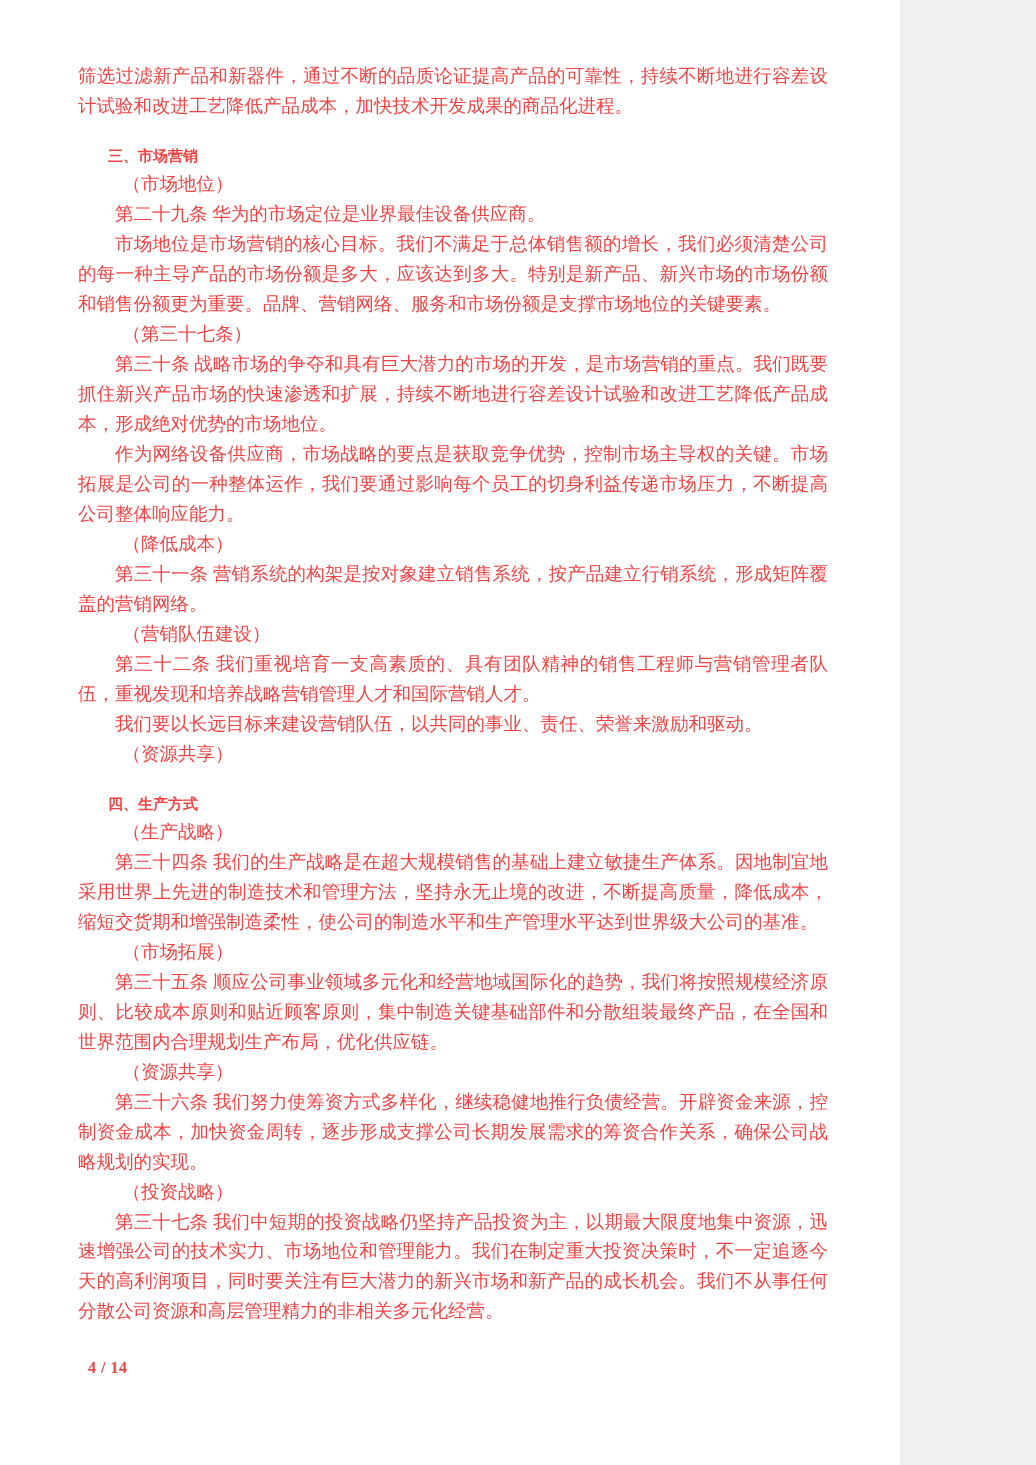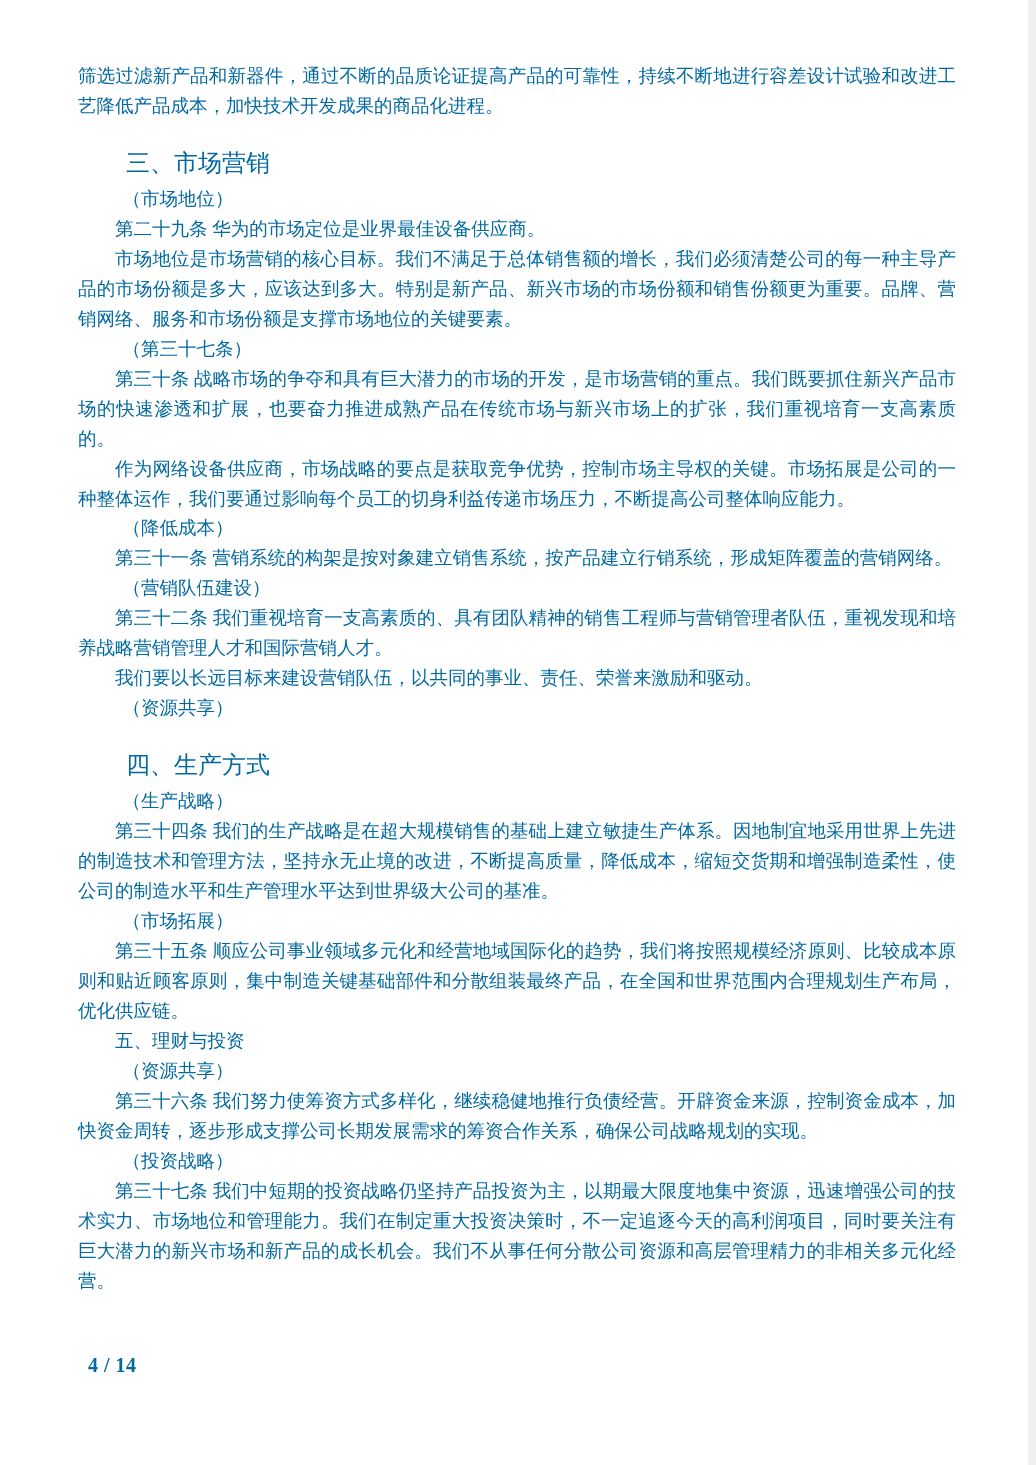--- a/index.html
+++ b/index.html
@@ -1,102 +1,101 @@
 <!DOCTYPE html>
 <html><head>
 <meta charset="utf-8">
 <style>
   html, body {
     margin: 0;
     padding: 0;
     background: #f0f0f0;
   }
   .page {
-    width: 1028px;
+    width: 900px;
     height: 1465px;
     background: #ffffff;
     box-sizing: border-box;
     padding: 62px 72px 0 78px;
     position: relative;
     font-family: "Liberation Serif", "DejaVu Serif", serif;
-    color: #0369a1;
+    color: #ef4444;
     overflow: hidden;
   }
   .content {
     font-size: 18.5px;
     line-height: 1.62;
     text-align: justify;
     text-justify: inter-ideograph;
   }
   p {
     margin: 0;
   }
   .para {
     text-indent: 2em;
   }
   .flush {
     text-indent: 0;
   }
   .heading {
-    font-weight: normal;
+    font-weight: bold;
     text-indent: 2em;
     margin-top: 22px;
     margin-bottom: 2px;
-    font-size: 24px;
+    font-size: 15px;
     font-family: "Liberation Sans", "DejaVu Sans", sans-serif;
   }
   .subhead {
     text-indent: 2.4em;
   }
   .footer {
     position: absolute;
     left: 88px;
     bottom: 88px;
-    font-size: 20px;
+    font-size: 16px;
     font-weight: bold;
     font-family: "Liberation Serif", "DejaVu Serif", serif;
     letter-spacing: 0.5px;
   }
 </style>
 </head>
 <body>
 
 <div class="page">
   <div class="content">
 
     <p class="para flush">筛选过滤新产品和新器件，通过不断的品质论证提高产品的可靠性，持续不断地进行容差设计试验和改进工艺降低产品成本，加快技术开发成果的商品化进程。</p>
 
     <p class="heading">三、市场营销</p>
 
     <p class="para subhead">（市场地位）</p>
     <p class="para">第二十九条 华为的市场定位是业界最佳设备供应商。</p>
     <p class="para">市场地位是市场营销的核心目标。我们不满足于总体销售额的增长，我们必须清楚公司的每一种主导产品的市场份额是多大，应该达到多大。特别是新产品、新兴市场的市场份额和销售份额更为重要。品牌、营销网络、服务和市场份额是支撑市场地位的关键要素。</p>
 
     <p class="para subhead">（第三十七条）</p>
-    <p class="para">第三十条 战略市场的争夺和具有巨大潜力的市场的开发，是市场营销的重点。我们既要抓住新兴产品市场的快速渗透和扩展，也要奋力推进成熟产品在传统市场与新兴市场上的扩张，我们重视培育一支高素质的。</p>
+    <p class="para">第三十条 战略市场的争夺和具有巨大潜力的市场的开发，是市场营销的重点。我们既要抓住新兴产品市场的快速渗透和扩展，持续不断地进行容差设计试验和改进工艺降低产品成本，形成绝对优势的市场地位。</p>
     <p class="para">作为网络设备供应商，市场战略的要点是获取竞争优势，控制市场主导权的关键。市场拓展是公司的一种整体运作，我们要通过影响每个员工的切身利益传递市场压力，不断提高公司整体响应能力。</p>
 
     <p class="para subhead">（降低成本）</p>
     <p class="para">第三十一条 营销系统的构架是按对象建立销售系统，按产品建立行销系统，形成矩阵覆盖的营销网络。</p>
 
     <p class="para subhead">（营销队伍建设）</p>
     <p class="para">第三十二条 我们重视培育一支高素质的、具有团队精神的销售工程师与营销管理者队伍，重视发现和培养战略营销管理人才和国际营销人才。</p>
     <p class="para">我们要以长远目标来建设营销队伍，以共同的事业、责任、荣誉来激励和驱动。</p>
 
     <p class="para subhead">（资源共享）</p>
 
     <p class="heading">四、生产方式</p>
 
     <p class="para subhead">（生产战略）</p>
     <p class="para">第三十四条 我们的生产战略是在超大规模销售的基础上建立敏捷生产体系。因地制宜地采用世界上先进的制造技术和管理方法，坚持永无止境的改进，不断提高质量，降低成本，缩短交货期和增强制造柔性，使公司的制造水平和生产管理水平达到世界级大公司的基准。</p>
 
     <p class="para subhead">（市场拓展）</p>
     <p class="para">第三十五条 顺应公司事业领域多元化和经营地域国际化的趋势，我们将按照规模经济原则、比较成本原则和贴近顾客原则，集中制造关键基础部件和分散组装最终产品，在全国和世界范围内合理规划生产布局，优化供应链。</p>
 
-    <p class="para">五、理财与投资</p>
 
     <p class="para subhead">（资源共享）</p>
     <p class="para">第三十六条 我们努力使筹资方式多样化，继续稳健地推行负债经营。开辟资金来源，控制资金成本，加快资金周转，逐步形成支撑公司长期发展需求的筹资合作关系，确保公司战略规划的实现。</p>
 
     <p class="para subhead">（投资战略）</p>
     <p class="para">第三十七条 我们中短期的投资战略仍坚持产品投资为主，以期最大限度地集中资源，迅速增强公司的技术实力、市场地位和管理能力。我们在制定重大投资决策时，不一定追逐今天的高利润项目，同时要关注有巨大潜力的新兴市场和新产品的成长机会。我们不从事任何分散公司资源和高层管理精力的非相关多元化经营。</p>
 
   </div>
 
   <div class="footer">4 / 14</div>

